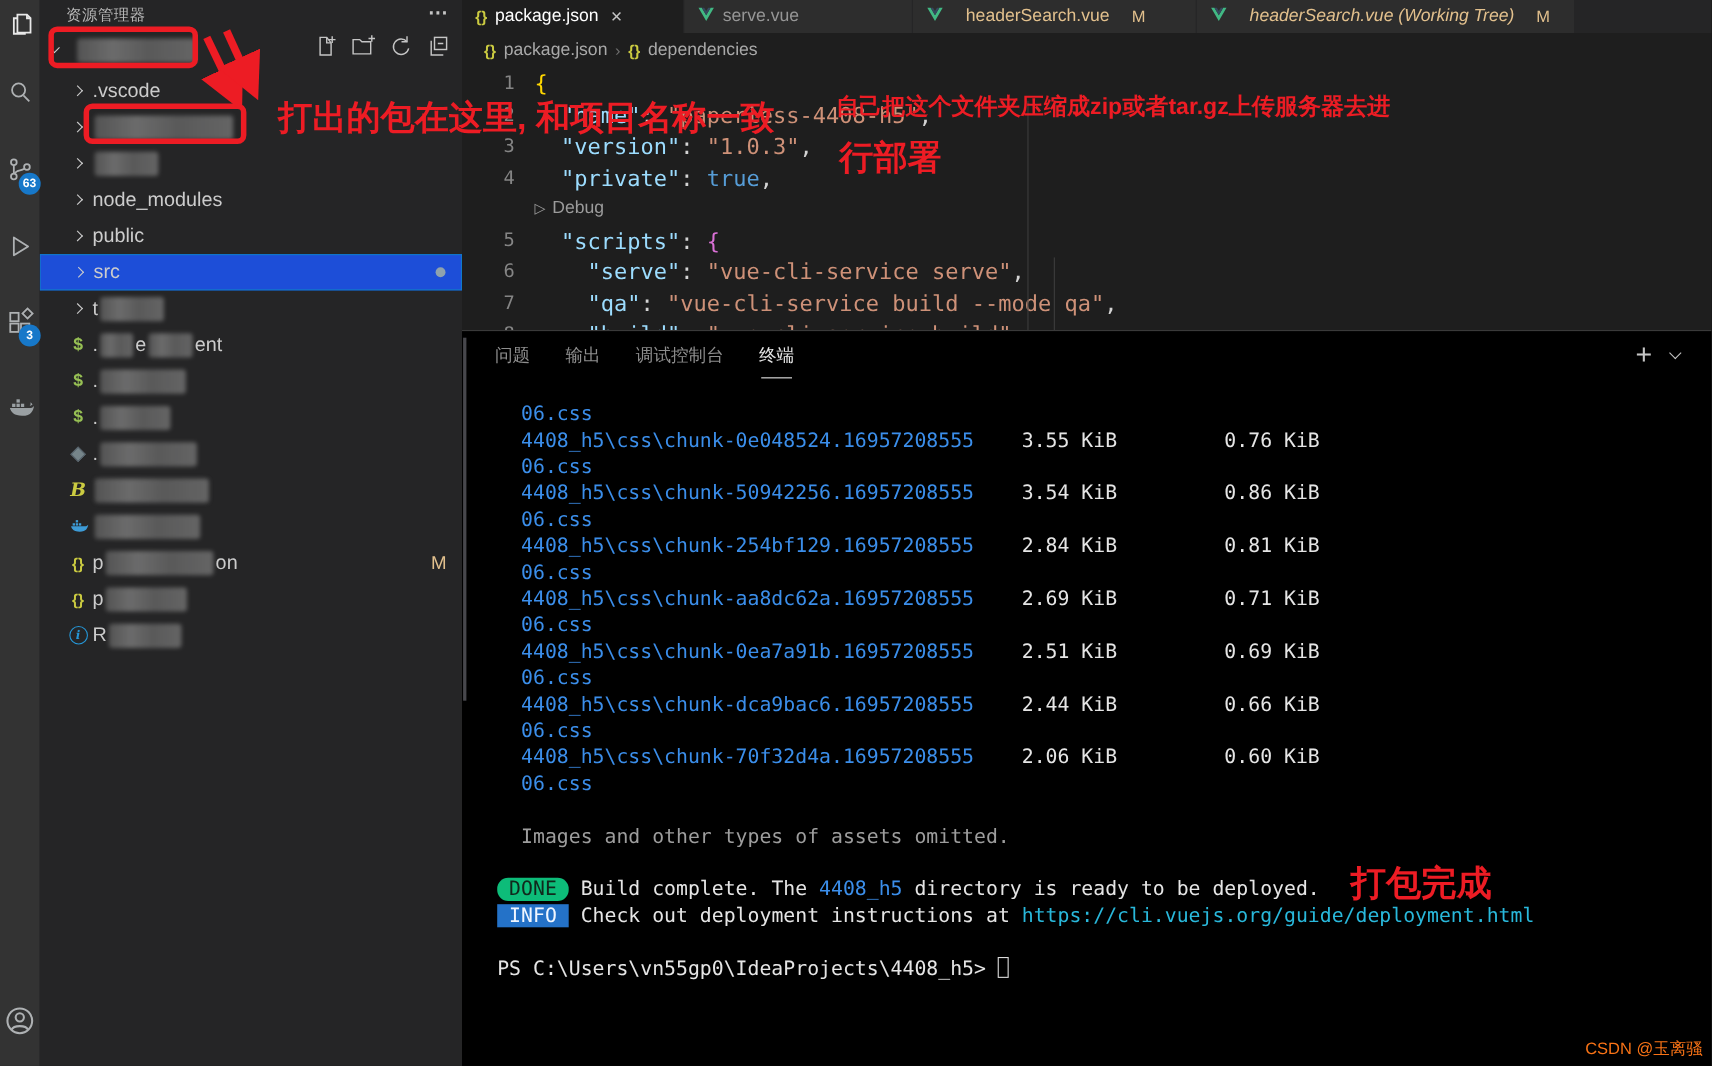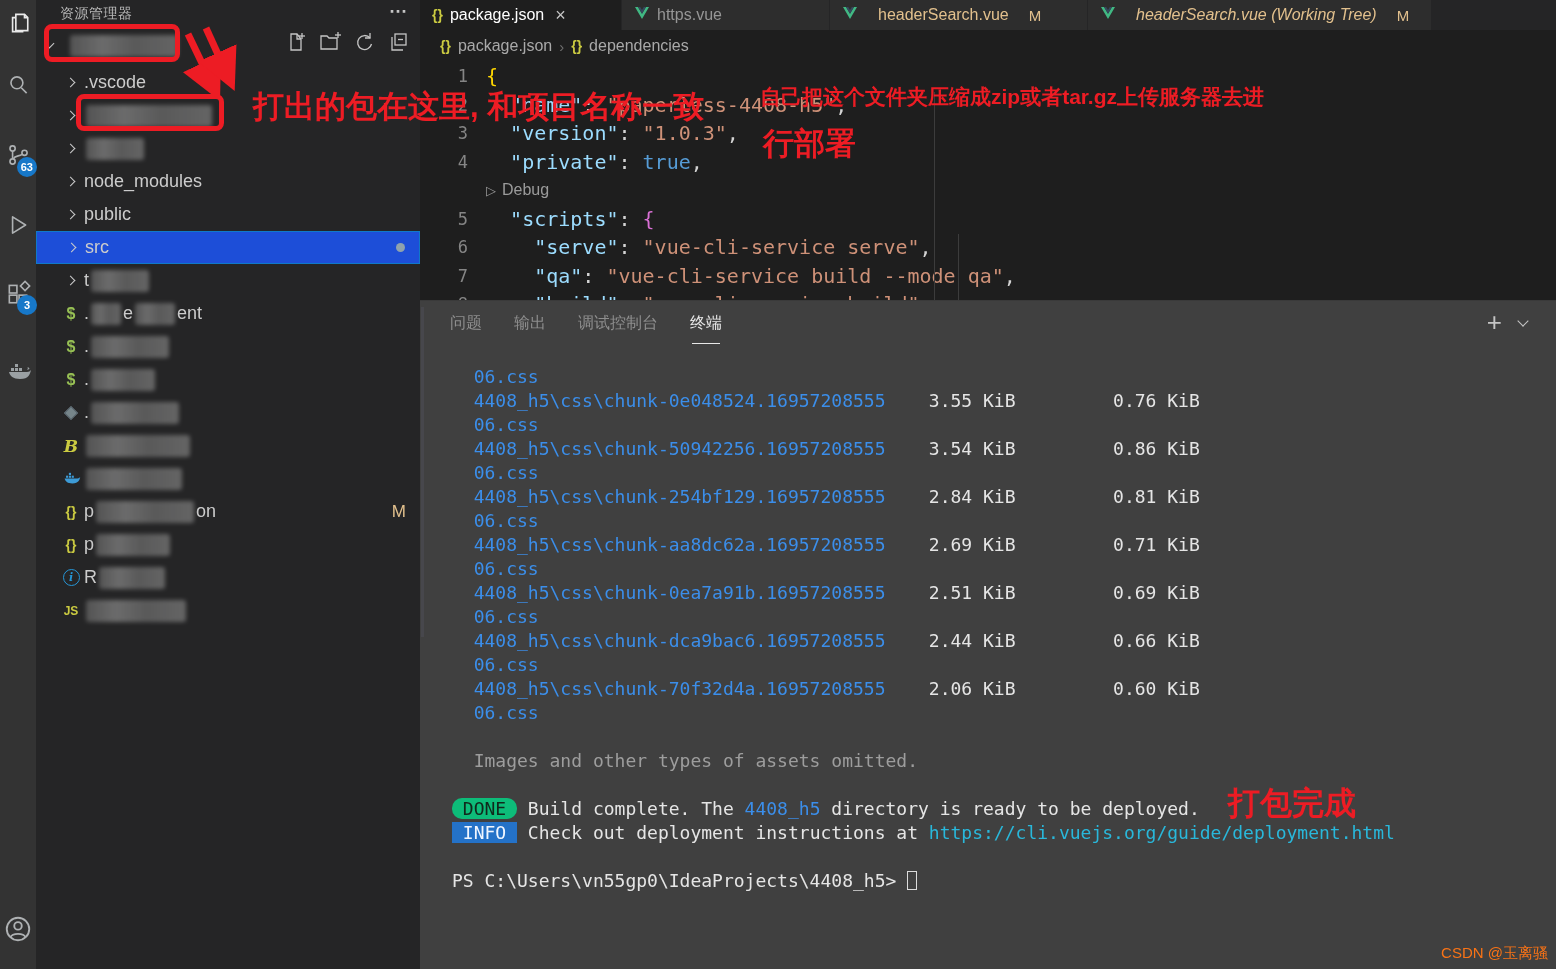--- a/index.html
+++ b/index.html
@@ -68,21 +68,21 @@
   .code-line { height:28.5px; display:flex; align-items:center; white-space:pre; }
   .gutter { width:66px; flex:none; text-align:right; padding-right:18px; color:#858585; font-size:17px; }
   .lcontent { white-space:pre; }
   .tk.key { color:#9cdcfe; } .tk.str { color:#ce9178; } .tk.kw { color:#569cd6; }
   .tk.pln { color:#d4d4d4; } .tk.pb1 { color:#ffd700; } .tk.pb2 { color:#da70d6; }
   .lens-row { color:#9b9b9b; font-family:"Liberation Sans", sans-serif; font-size:16px; }
   .lens-play { margin-right:6px; font-size:13px; color:#9b9b9b; }
   .indent-guide { position:absolute; width:1px; background:#3c3c3c; }
 
   
-  #panel { position:absolute; left:420px; top:300px; width:1136px; height:669px; background:#404040;
+  #panel { position:absolute; left:420px; top:300px; width:1136px; height:669px; background:#000000;
     border-top:1px solid #3a3a3a; z-index:6; }
   #panel-tabs { position:absolute; left:30px; top:12px; display:flex; gap:32px; }
   .p-tab { font-size:16px; color:#8e8e8e; padding-bottom:8px; cursor:pointer; position:relative; }
   .p-tab.active { color:#e7e7e7; }
   .p-tab.active::after { content:''; position:absolute; left:2px; right:2px; bottom:-2px; height:1.5px; background:#e7e7e7; }
   #panel-actions { position:absolute; right:26px; top:8px; display:flex; align-items:center; gap:14px; color:#c5c5c5; }
   #panel-plus { font-size:26px; font-weight:300; cursor:pointer; line-height:1; }
   #panel-chevdown { width:14px; height:14px; position:relative; cursor:pointer; }
   #panel-chevdown::after { content:''; position:absolute; left:3px; top:2px; width:7px; height:7px;
     border-right:1.6px solid #c5c5c5; border-bottom:1.6px solid #c5c5c5; transform:rotate(45deg); }
@@ -322,43 +322,36 @@
           <span class="sb-label"><span>p</span><span class="blur-blob" style="width: 74px;"></span></span>
           <span class="sb-spacer"></span>
         </div>
         <div class="sb-row">
           <span class="sb-icon">
             <span class="ic-info">i</span>
           </span>
           <span class="sb-label"><span>R</span><span class="blur-blob" style="width: 66px;"></span></span>
           <span class="sb-spacer"></span>
         </div>
-        <div class="sb-row">
-          <span class="sb-icon">
-            <span class="ic-js">JS</span>
-          </span>
-          <span class="sb-label"><span class="blur-blob" style="width: 100px;"></span></span>
-          <span class="sb-spacer"></span>
-        </div>
       </div>
   </div>
 
   <div id="editor">
     <div id="tabbar">
         <div class="tab active" style="width: 202px;">
           <span class="ic-json">{}</span>
           <span class="tab-label">package.json</span>
           <span class="tab-close">×</span>
         </div>
         <div class="tab" style="width: 208px;">
           <span><svg width="16" height="14" viewBox="0 0 16 14">
               <polygon points="1,1 8,13 15,1 12,1 8,7.8 4,1" fill="#41b883"></polygon>
               <polygon points="4,1 8,7.8 12,1 9.8,1 8,4.1 6.2,1" fill="#35495e"></polygon>
             </svg></span>
-          <span class="tab-label">https.vue</span>
+          <span class="tab-label">serve.vue</span>
         </div>
         <div class="tab modified" style="width: 258px;">
           <span><svg width="16" height="14" viewBox="0 0 16 14">
               <polygon points="1,1 8,13 15,1 12,1 8,7.8 4,1" fill="#41b883"></polygon>
               <polygon points="4,1 8,7.8 12,1 9.8,1 8,4.1 6.2,1" fill="#35495e"></polygon>
             </svg></span>
           <span class="tab-label">headerSearch.vue</span>
           <span class="tab-badge">M</span>
         </div>
         <div class="tab modified italic" style="width: 344px;">

